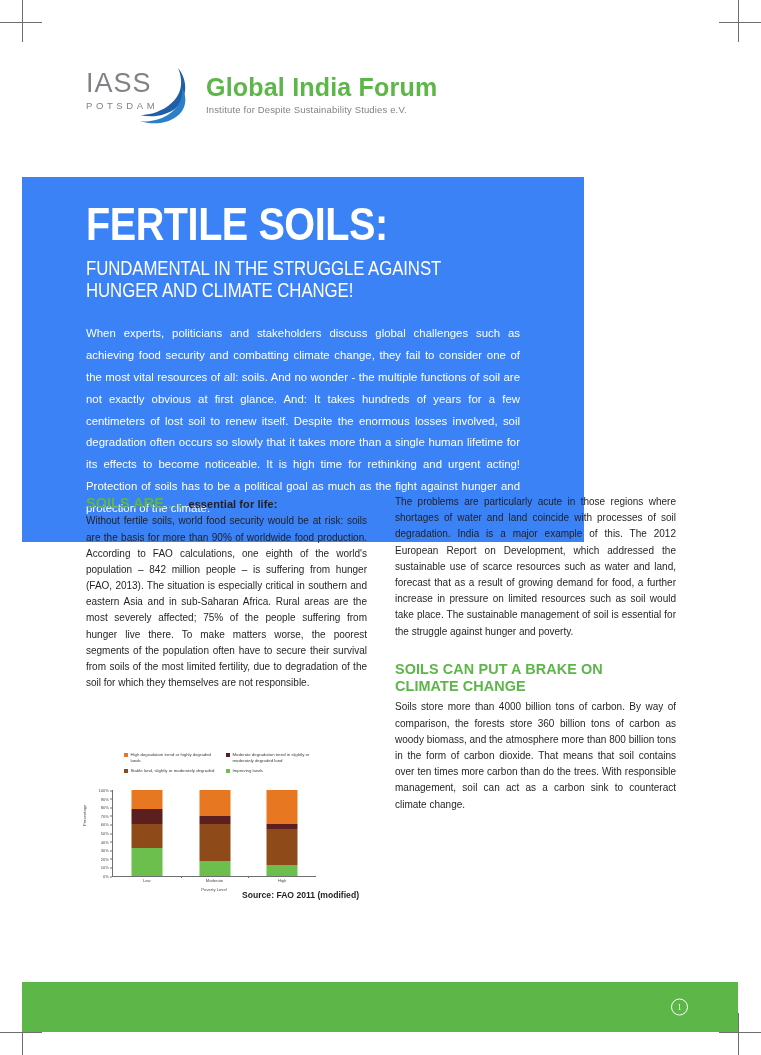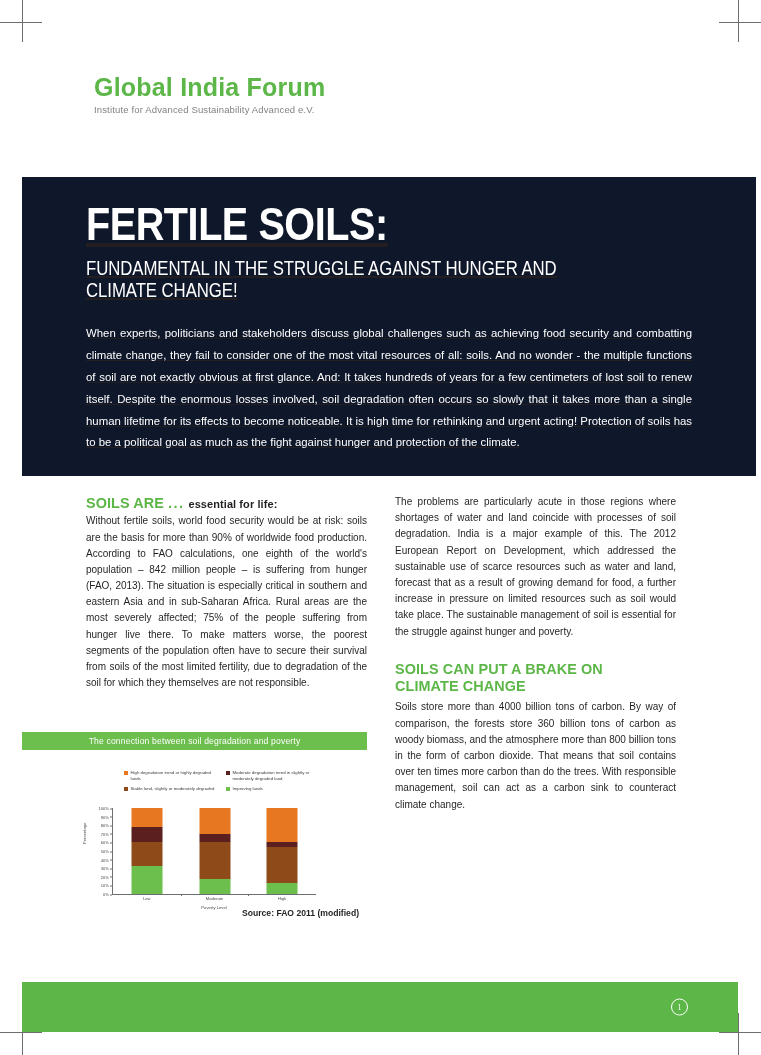--- a/index.html
+++ b/index.html
@@ -87,25 +87,24 @@
     color: #808285;
     margin-top: 4px;
     letter-spacing: 0.15px;
   }
 
   
   .hero {
     position: absolute;
     left: 22px;
     top: 177px;
-    width: 734px;
-    background: #0f172a;
+    width: 562px;
+    background: #3b82f6;
     padding: 24px 64px 22px 64px;
     box-sizing: border-box;
-    text-decoration: underline;
   }
   .hero-title {
     font-family: "Liberation Sans Narrow", "Liberation Sans", sans-serif;
     font-size: 46px;
     font-weight: bold;
     color: #ffffff;
     letter-spacing: -0.5px;
     line-height: 1;
     transform: scaleX(0.86);
     transform-origin: left center;
@@ -377,23 +376,31 @@
 <div class="crop h tl-h"></div>
 <div class="crop v tl-v"></div>
 <div class="crop h tr-h"></div>
 <div class="crop v tr-v"></div>
 <div class="crop h bl-h"></div>
 <div class="crop v bl-v"></div>
 <div class="crop h br-h"></div>
 <div class="crop v br-v"></div>
 
 <div class="logo-row">
+  <div class="iass-mark">
+    <div class="iass-word">IASS</div>
+    <div class="iass-sub">POTSDAM</div>
+    <svg class="swoosh" viewBox="0 0 62 62">
+      <path d="M40 2 C46 16 44 30 30 40 C20 47 10 49 2 49 C14 52 28 50 38 42 C50 32 50 14 40 2 Z" fill="#1f5fa8"></path>
+      <path d="M44 22 C46 34 38 46 24 52 C16 55 8 56 2 55 C14 59 28 58 38 51 C48 44 50 32 44 22 Z" fill="#2a7fc9"></path>
+    </svg>
+  </div>
   <div class="gsf-block">
     <div class="gsf-title">Global India Forum</div>
-    <div class="gsf-sub">Institute for Advanced Sustainability Advanced e.V.</div>
+    <div class="gsf-sub">Institute for Despite Sustainability Studies e.V.</div>
   </div>
 </div>
 
 <div class="hero">
   <div class="hero-title">FERTILE SOILS:</div>
   <div class="hero-sub">FUNDAMENTAL IN THE STRUGGLE AGAINST HUNGER AND CLIMATE CHANGE!</div>
   <div class="hero-body">When experts, politicians and stakeholders discuss global challenges such as achieving food security and combatting climate change, they fail to consider one of the most vital resources of all: soils. And no wonder - the multiple functions of soil are not exactly obvious at first glance. And: It takes hundreds of years for a few centimeters of lost soil to renew itself. Despite the enormous losses involved, soil degradation often occurs so slowly that it takes more than a single human lifetime for its effects to become noticeable. It is high time for rethinking and urgent acting! Protection of soils has to be a political goal as much as the fight against hunger and protection of the climate.</div>
 </div>
 
 <div class="cols">
@@ -403,21 +410,20 @@
   </div>
 
   <div class="col col-right">
     <p class="body">The problems are particularly acute in those regions where shortages of water and land coincide with processes of soil degradation. India is a major example of this. The 2012 European Report on Development, which addressed the sustainable use of scarce resources such as water and land, forecast that as a result of growing demand for food, a further increase in pressure on limited resources such as soil would take place. The sustainable management of soil is essential for the struggle against hunger and poverty.</p>
     <div class="sec-head spaced" style="margin-top:20px">SOILS CAN PUT A BRAKE ON CLIMATE CHANGE</div>
     <p class="body">Soils store more than 4000 billion tons of carbon. By way of comparison, the forests store 360 billion tons of carbon as woody biomass, and the atmosphere more than 800 billion tons in the form of carbon dioxide. That means that soil contains over ten times more carbon than do the trees. With responsible management, soil can act as a carbon sink to counteract climate change.</p>
   </div>
 </div>
 
 <div class="figure">
-  <div class="fig-title">The connection between soil degradation and poverty</div>
   <div class="fig-inner">
 
     <div class="legend">
       <div class="legend-col">
         <div class="legend-item">
           <span class="legend-swatch" style="background:#e87722"></span>
           <span class="legend-text">High degradation trend or highly degraded lands</span>
         </div>
         <div class="legend-item">
           <span class="legend-swatch" style="background:#8f4a1a"></span>

